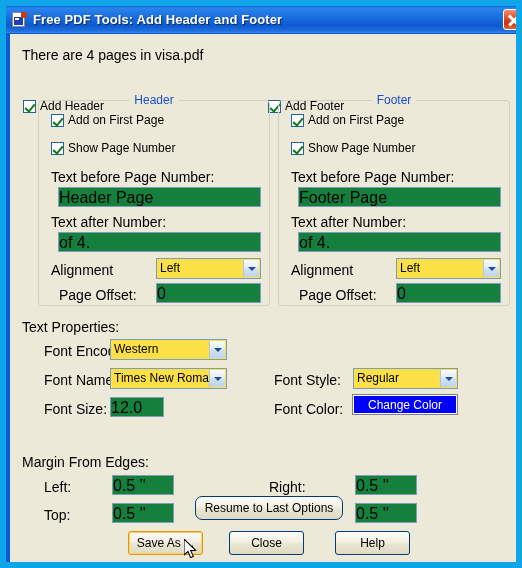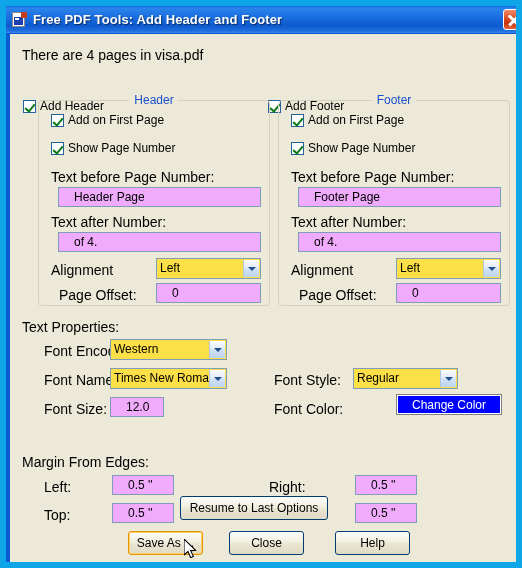--- a/index.html
+++ b/index.html
@@ -132,25 +132,25 @@
     background: #ece9d8;
     padding: 0 5px;
     color: #1a4fcf;
     font-size: 12px;
     white-space: nowrap;
   }
 
   
   .tbox {
     position: absolute;
-    background: #f0abfc;
+    background: #15803d;
     border: 1px solid #7f9db9;
-    font-size: 12px;
+    font-size: 16px;
     color: #000;
-    padding: 1px 0 0 15px;
+    padding: 1px 0 0 0;
     line-height: 17px;
     white-space: nowrap;
     overflow: hidden;
     cursor: text;
   }
 
   .combo {
     position: absolute;
     background: #fde047;
     border: 1px solid #7f9db9;
@@ -200,21 +200,20 @@
   .colorbtn {
     position: absolute;
     background: #0000ff;
     border: 1px solid #ffffff;
     outline: 1px solid #808080;
     font-size: 12px;
     color: #ffffff;
     display: flex; align-items: center; justify-content: center;
     cursor: pointer;
     white-space: nowrap;
-    margin-left: 44px;
   }
 
   
   #cursor {
     position: absolute;
     left: 178px; top: 533px;
     width: 14px; height: 21px;
     pointer-events: none;
     z-index: 50;
   }
@@ -342,21 +341,21 @@
 
     <div class="lbl abs" style="left:34px; top:474px;">Top:</div>
     <div class="tbox" style="left:102px; top:469px; width:62px; height:20px;">0.5 ''</div>
 
     <div class="lbl abs" style="left:259px; top:446px;">Right:</div>
     <div class="tbox" style="left:345px; top:441px; width:62px; height:20px;">0.5 ''</div>
 
     <div class="lbl abs" style="left:259px; top:474px;">Bottom:</div>
     <div class="tbox" style="left:345px; top:469px; width:62px; height:20px;">0.5 ''</div>
 
-    <div class="btn" style="left:170px; top:462px; width:148px; height:24px;">Resume to Last Options</div>
+    <div class="btn" style="left:185px; top:462px; width:148px; height:24px;border-radius:7px;">Resume to Last Options</div>
 
     <div class="btn focused" style="left:118px; top:497px; width:75px; height:24px;">Save As ...</div>
 
     <div class="btn" style="left:325px; top:497px; width:75px; height:24px;">Help</div>
 
     <div class="btn" style="left:219px; top:497px; width:75px; height:24px;">Close</div>
 
   </div>
 
   <svg id="cursor" viewBox="0 0 14 21">

